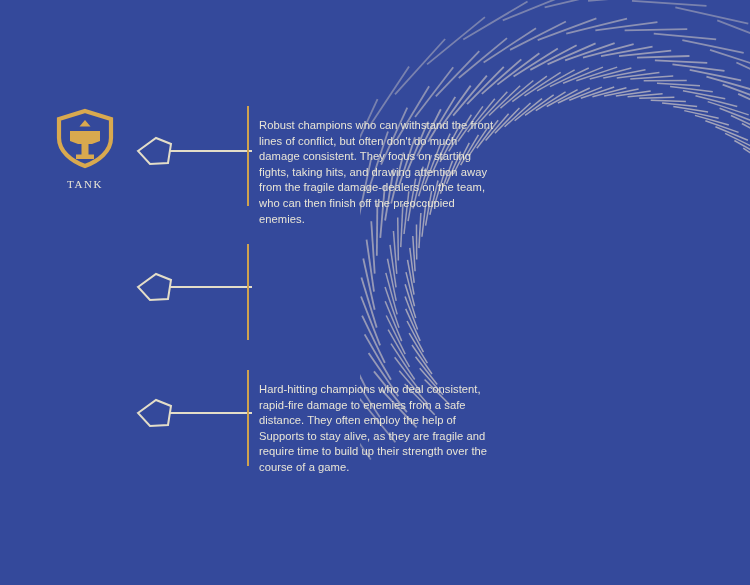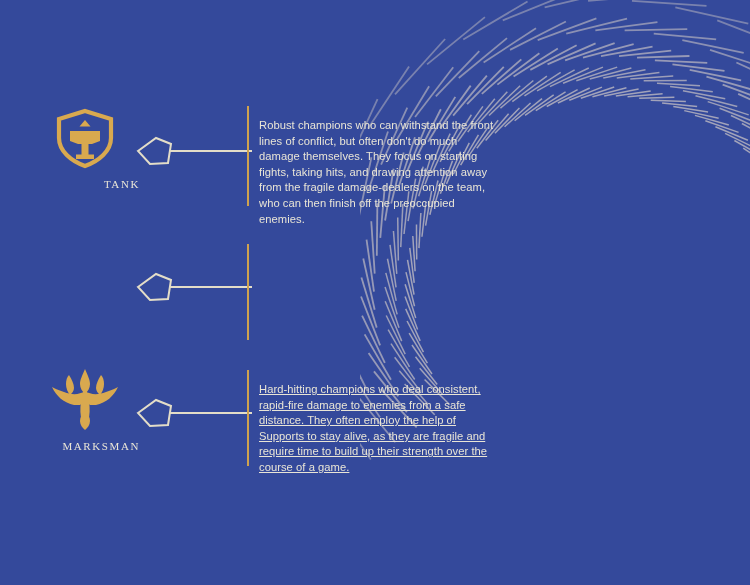--- a/index.html
+++ b/index.html
@@ -37,21 +37,21 @@
   }
   .row-1 { top:104px; }
   .row-2 { top:240px; }
   .row-3 { top:366px; }
 
   .icon-col {
     position:absolute;
     left:30px;
     top:0;
     width:110px;
-    text-align:right;
+    text-align:center;
   }
   .icon-box {
     height:68px;
     display:flex;
     align-items:center;
     justify-content:center;
   }
   .icon-box svg { display:block; }
   .role-label {
     margin-top:6px;
@@ -88,21 +88,21 @@
     position:absolute;
     left:259px;
     width:242px;
     color:#e9e5d6;
     font-size:11.2px;
     line-height:15.6px;
     letter-spacing:0.05px;
   }
   .row-1 .desc { top:14px; }
   .row-2 .desc { top:16px; }
-  .row-3 .desc { top:16px;text-decoration:underline; }
+  .row-3 .desc { top:16px; }
 </style>
 </head>
 <body>
 
 <div id="stage">
 
   <svg id="arcs" viewBox="0 0 420 585" preserveAspectRatio="xMinYMin slice">
       <g opacity="0.95">
         <line x1="89.45" y1="404.42" x2="64.60" y2="379.48" stroke="#a8a8bc" stroke-width="1.5"></line>
         <line x1="83.02" y1="394.63" x2="59.71" y2="368.25" stroke="#a8a8bc" stroke-width="1.5"></line>
@@ -404,59 +404,39 @@
 
     <div class="connector">
       <svg width="118" height="42" viewBox="0 0 118 42">
         <path d="M4 21 L22 8 L37 14 L34 33 L16 34 Z" fill="none" stroke="#e3ddc8" stroke-width="2"></path>
         <line x1="36" y1="21" x2="118" y2="21" stroke="#e3ddc8" stroke-width="2"></line>
       </svg>
     </div>
 
     <div class="vrule"></div>
 
-    <div class="desc">Robust champions who can withstand the front lines of conflict, but often don't do much damage themselves. They focus on starting fights, taking hits, and drawing attention away from the fragile damage-dealers on the team, who can then finish off the preoccupied enemies.</div>
+    <div class="desc">Robust champions who can withstand the front lines of conflict, but often don't do much damage consistent. They focus on starting fights, taking hits, and drawing attention away from the fragile damage-dealers on the team, who can then finish off the preoccupied enemies.</div>
   </div>
 
   <div class="row row-2">
 
 
     <div class="connector">
       <svg width="118" height="42" viewBox="0 0 118 42">
         <path d="M4 21 L22 8 L37 14 L34 33 L16 34 Z" fill="none" stroke="#e3ddc8" stroke-width="2"></path>
         <line x1="36" y1="21" x2="118" y2="21" stroke="#e3ddc8" stroke-width="2"></line>
       </svg>
     </div>
 
     <div class="vrule"></div>
 
   </div>
 
   <div class="row row-3">
 
-    <div class="icon-col">
-      <div class="icon-box">
-        <svg width="70" height="66" viewBox="0 0 70 66">
-          <path d="M35 2 C38 9 40 13 40 17 C40 21 38 24 35 27
-                   C32 24 30 21 30 17 C30 13 32 9 35 2 Z" fill="#d9a94f"></path>
-          <path d="M19 8 C22 13 24 17 24 21 C24 24 22 26 20 28
-                   C17.5 25 16 21 16 17 C16 13 17 10 19 8 Z" fill="#d9a94f"></path>
-          <path d="M51 8 C53 10 54 13 54 17 C54 21 52.5 25 50 28
-                   C48 26 46 24 46 21 C46 17 48 13 51 8 Z" fill="#d9a94f"></path>
-          <path d="M35 24 C41 28 48 28 56 25 C62 23 66 21 68 20
-                   C64 29 56 36 46 38 L40 38 L35 34 L30 38 L24 38
-                   C14 36 6 29 2 20 C4 21 8 23 14 25 C22 28 29 28 35 24 Z" fill="#d9a94f"></path>
-          <path d="M31 34 H39 C40 42 40 48 38 54 C37 58 36 60 35 62
-                   C34 60 33 58 32 54 C30 48 30 42 31 34 Z" fill="#d9a94f"></path>
-          <path d="M35 44 C38 47 40 50 40 54 C40 58 37.5 61 35 63
-                   C32.5 61 30 58 30 54 C30 50 32 47 35 44 Z" fill="#d9a94f"></path>
-        </svg>
-      </div>
-      <div class="role-label">MARKSMAN</div>
-    </div>
 
     <div class="connector">
       <svg width="118" height="42" viewBox="0 0 118 42">
         <path d="M4 21 L22 8 L37 14 L34 33 L16 34 Z" fill="none" stroke="#e3ddc8" stroke-width="2"></path>
         <line x1="36" y1="21" x2="118" y2="21" stroke="#e3ddc8" stroke-width="2"></line>
       </svg>
     </div>
 
     <div class="vrule"></div>
 

